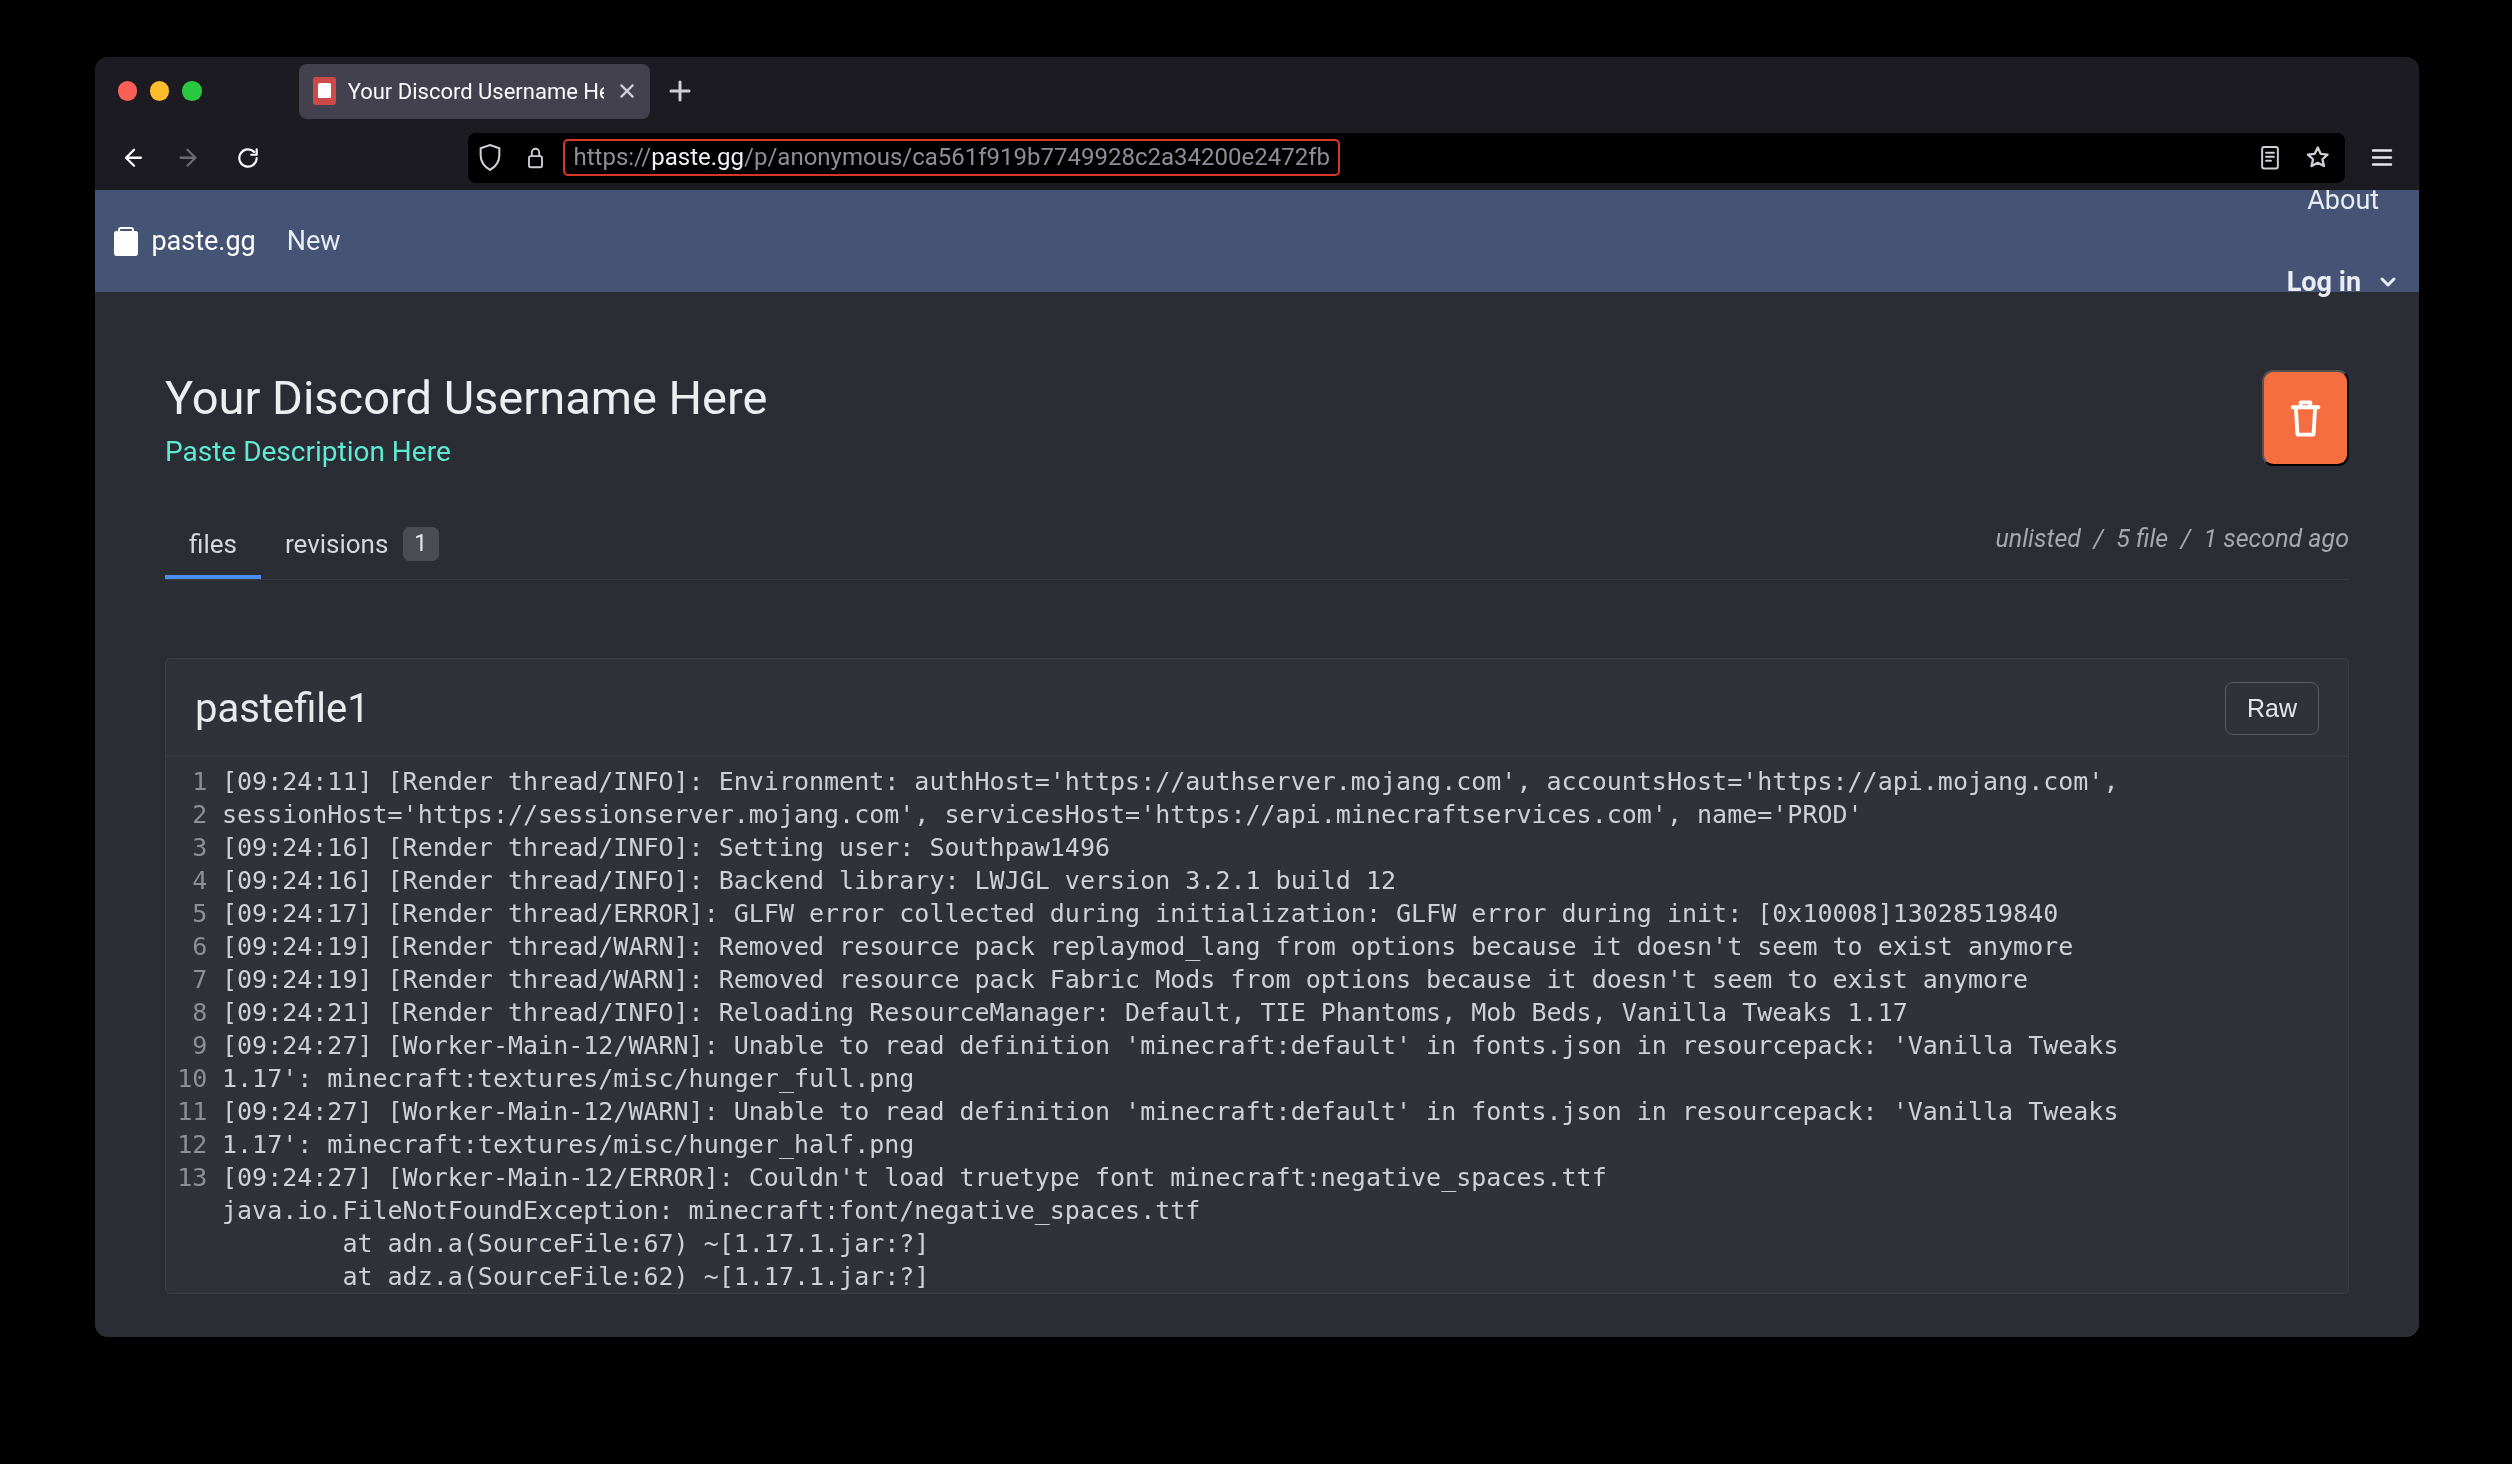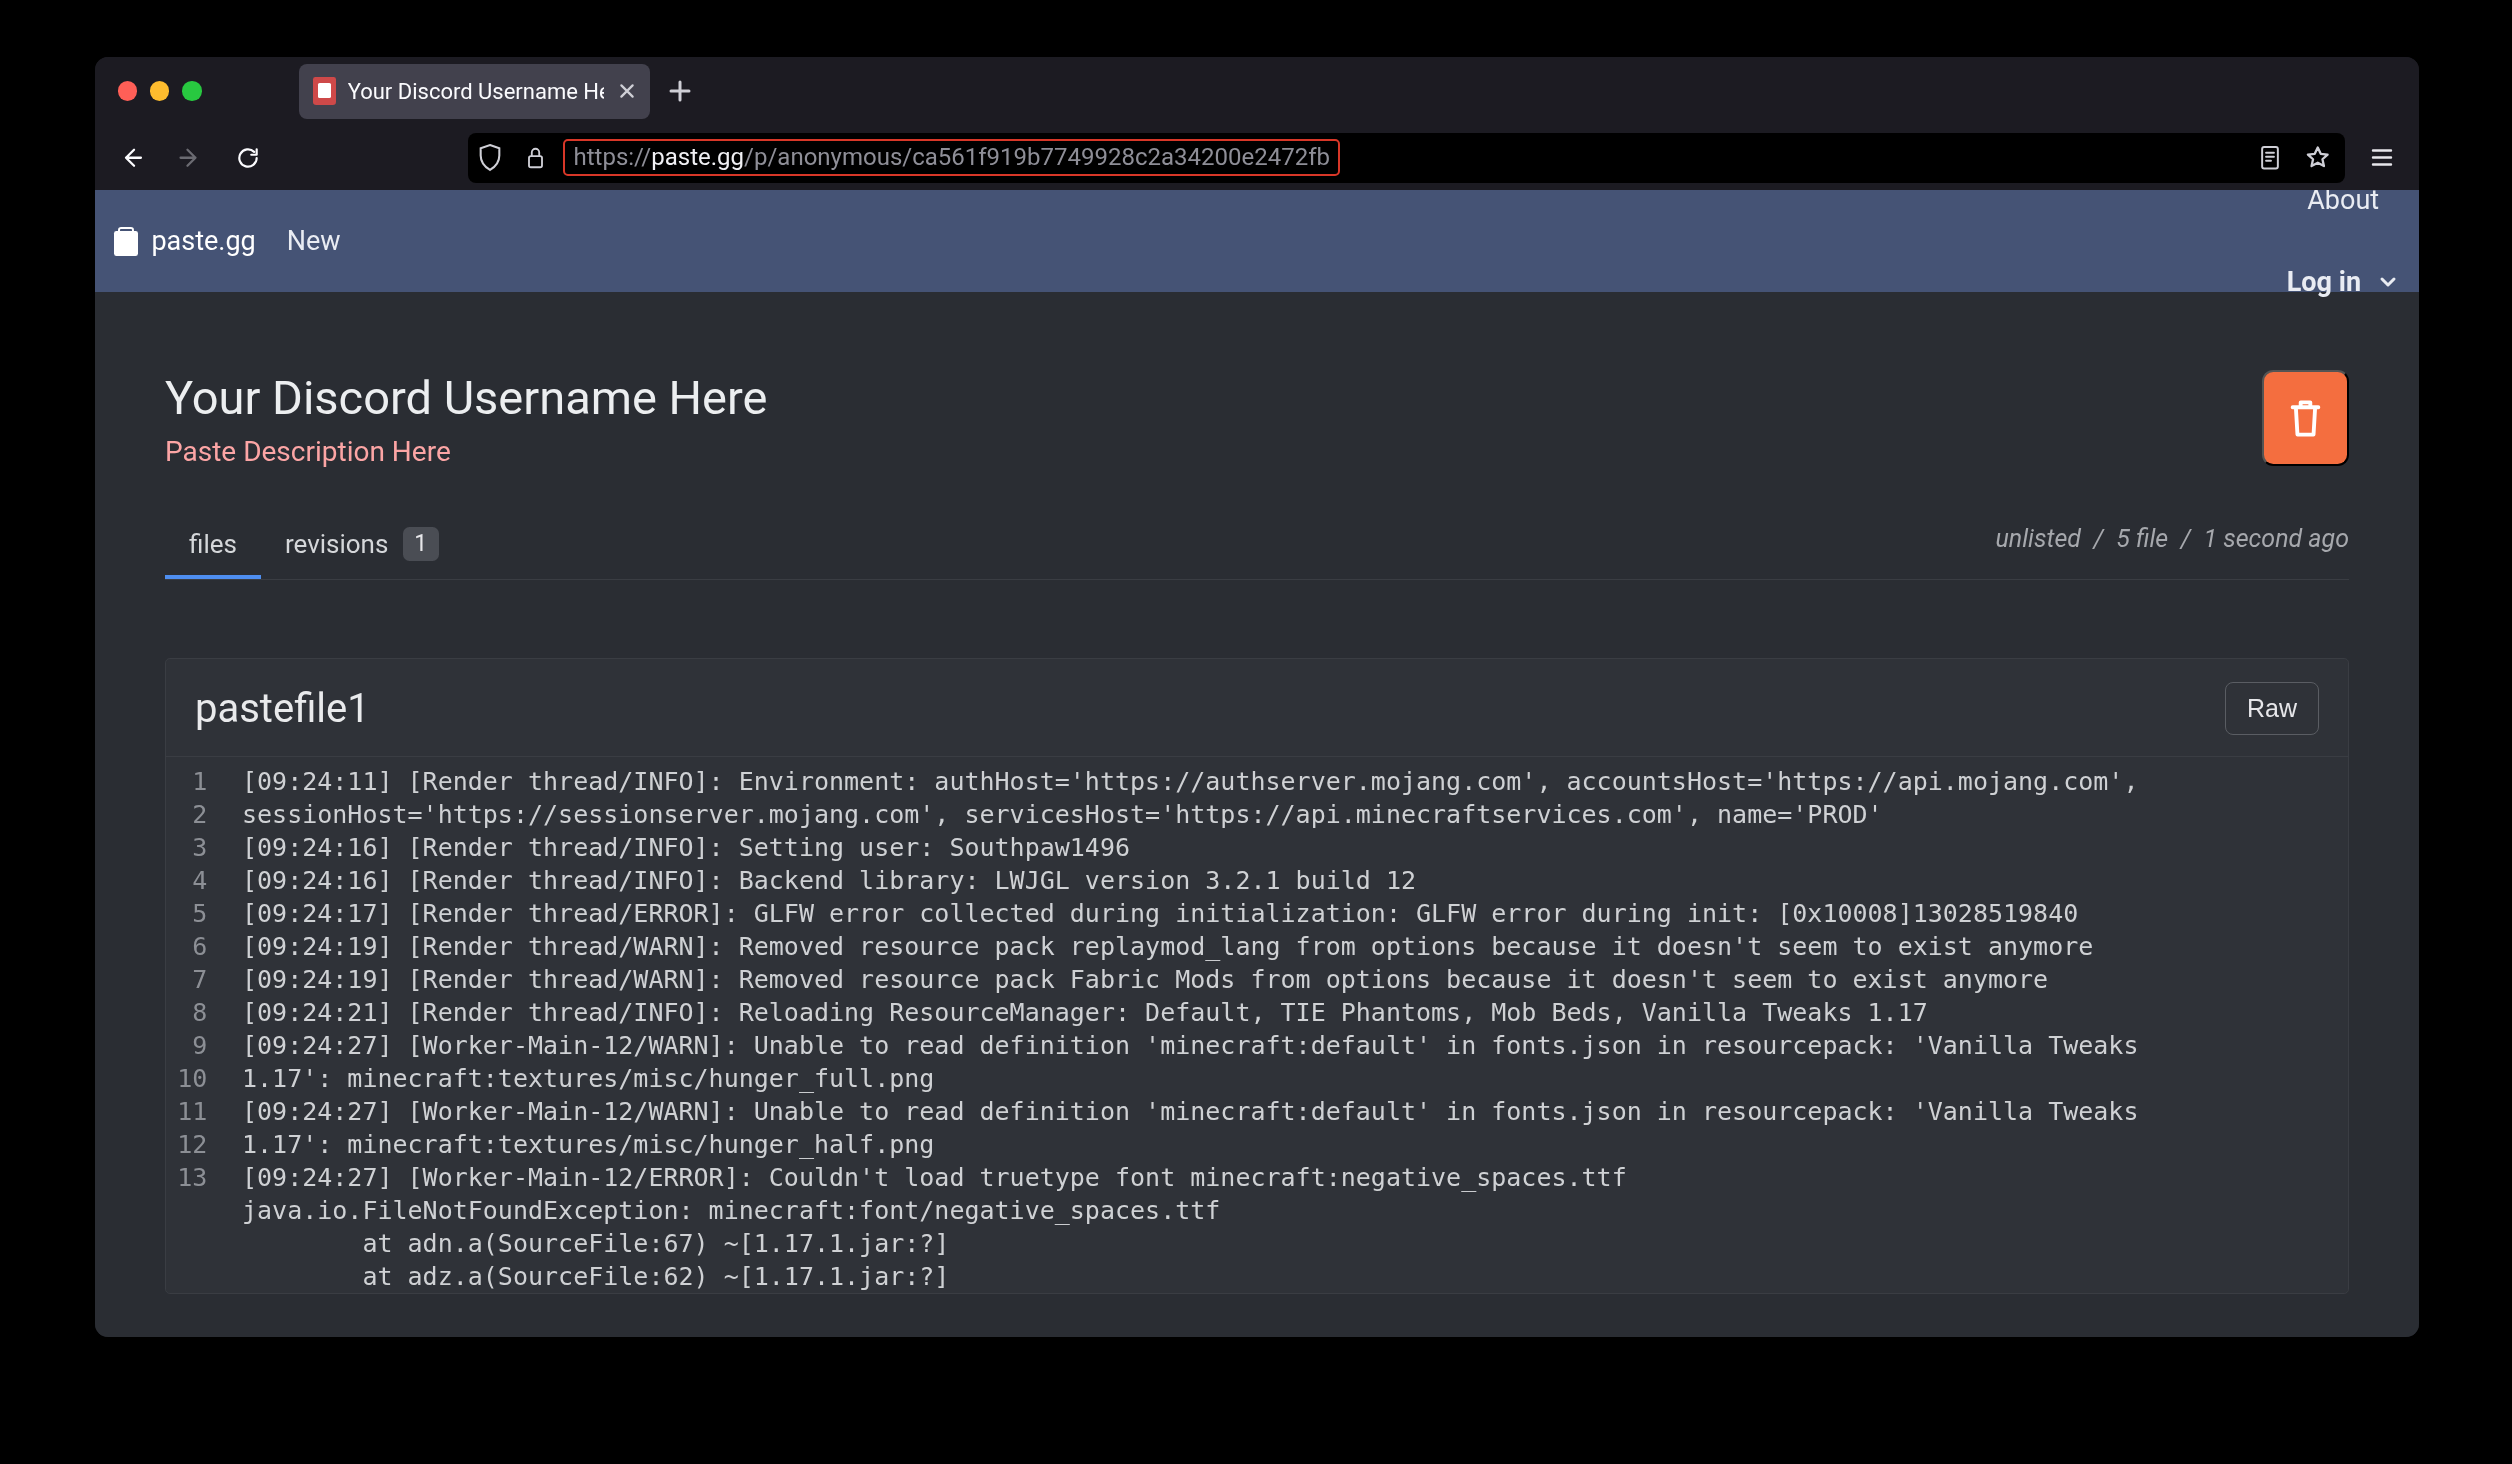--- a/index.html
+++ b/index.html
@@ -131,21 +131,21 @@
   .nav-right { margin-left:auto; display:flex; align-items:center; gap:50px;flex-direction:column; }
   .login { display:flex; align-items:center; gap:14.6px; color:#e9ecf3; font-size:27px;font-weight:bold; }
   .chev { width:24px; height:24px; }
 
   .page {
     padding: 78px 70px 0 70px;
     color:#e7e7ea;
   }
   .header-row { display:flex; align-items:flex-start; }
   .ptitle { font-size:47px; font-weight:400; color:#eceef0; }
-  .pdesc { font-size:28px; color:#fca5a5; margin-top:9.7px; }
+  .pdesc { font-size:28px; color:#5eead4; margin-top:9.7px; }
   .trash {
     margin-left:auto;
     width:87px; height:96px;
     background:#f46e3f;
     border-radius:11.3px;
     display:flex; align-items:center; justify-content:center;
   }
   .trash svg { width:39px; height:45px; }
 
   .tabsrow {
@@ -202,21 +202,21 @@
     color:#cfd1d4;
     padding:8px 0 0 0;
   }
   .gutter {
     text-align:right;
     color:#8c8f95;
     padding:0 14.6px 0 11.3px;
     user-select:none;
     flex:0 0 49px;
   }
-  .lines { white-space:pre; padding-right:16px; overflow:hidden;margin-left:20px; }
+  .lines { white-space:pre; padding-right:16px; overflow:hidden; }
   .codeline { display:block; }
   .ln { display:block; }
 
   .x-svg { width:18px; height:18px; }
 </style>
 </head>
 <body>
 
 <div class="window">
 

